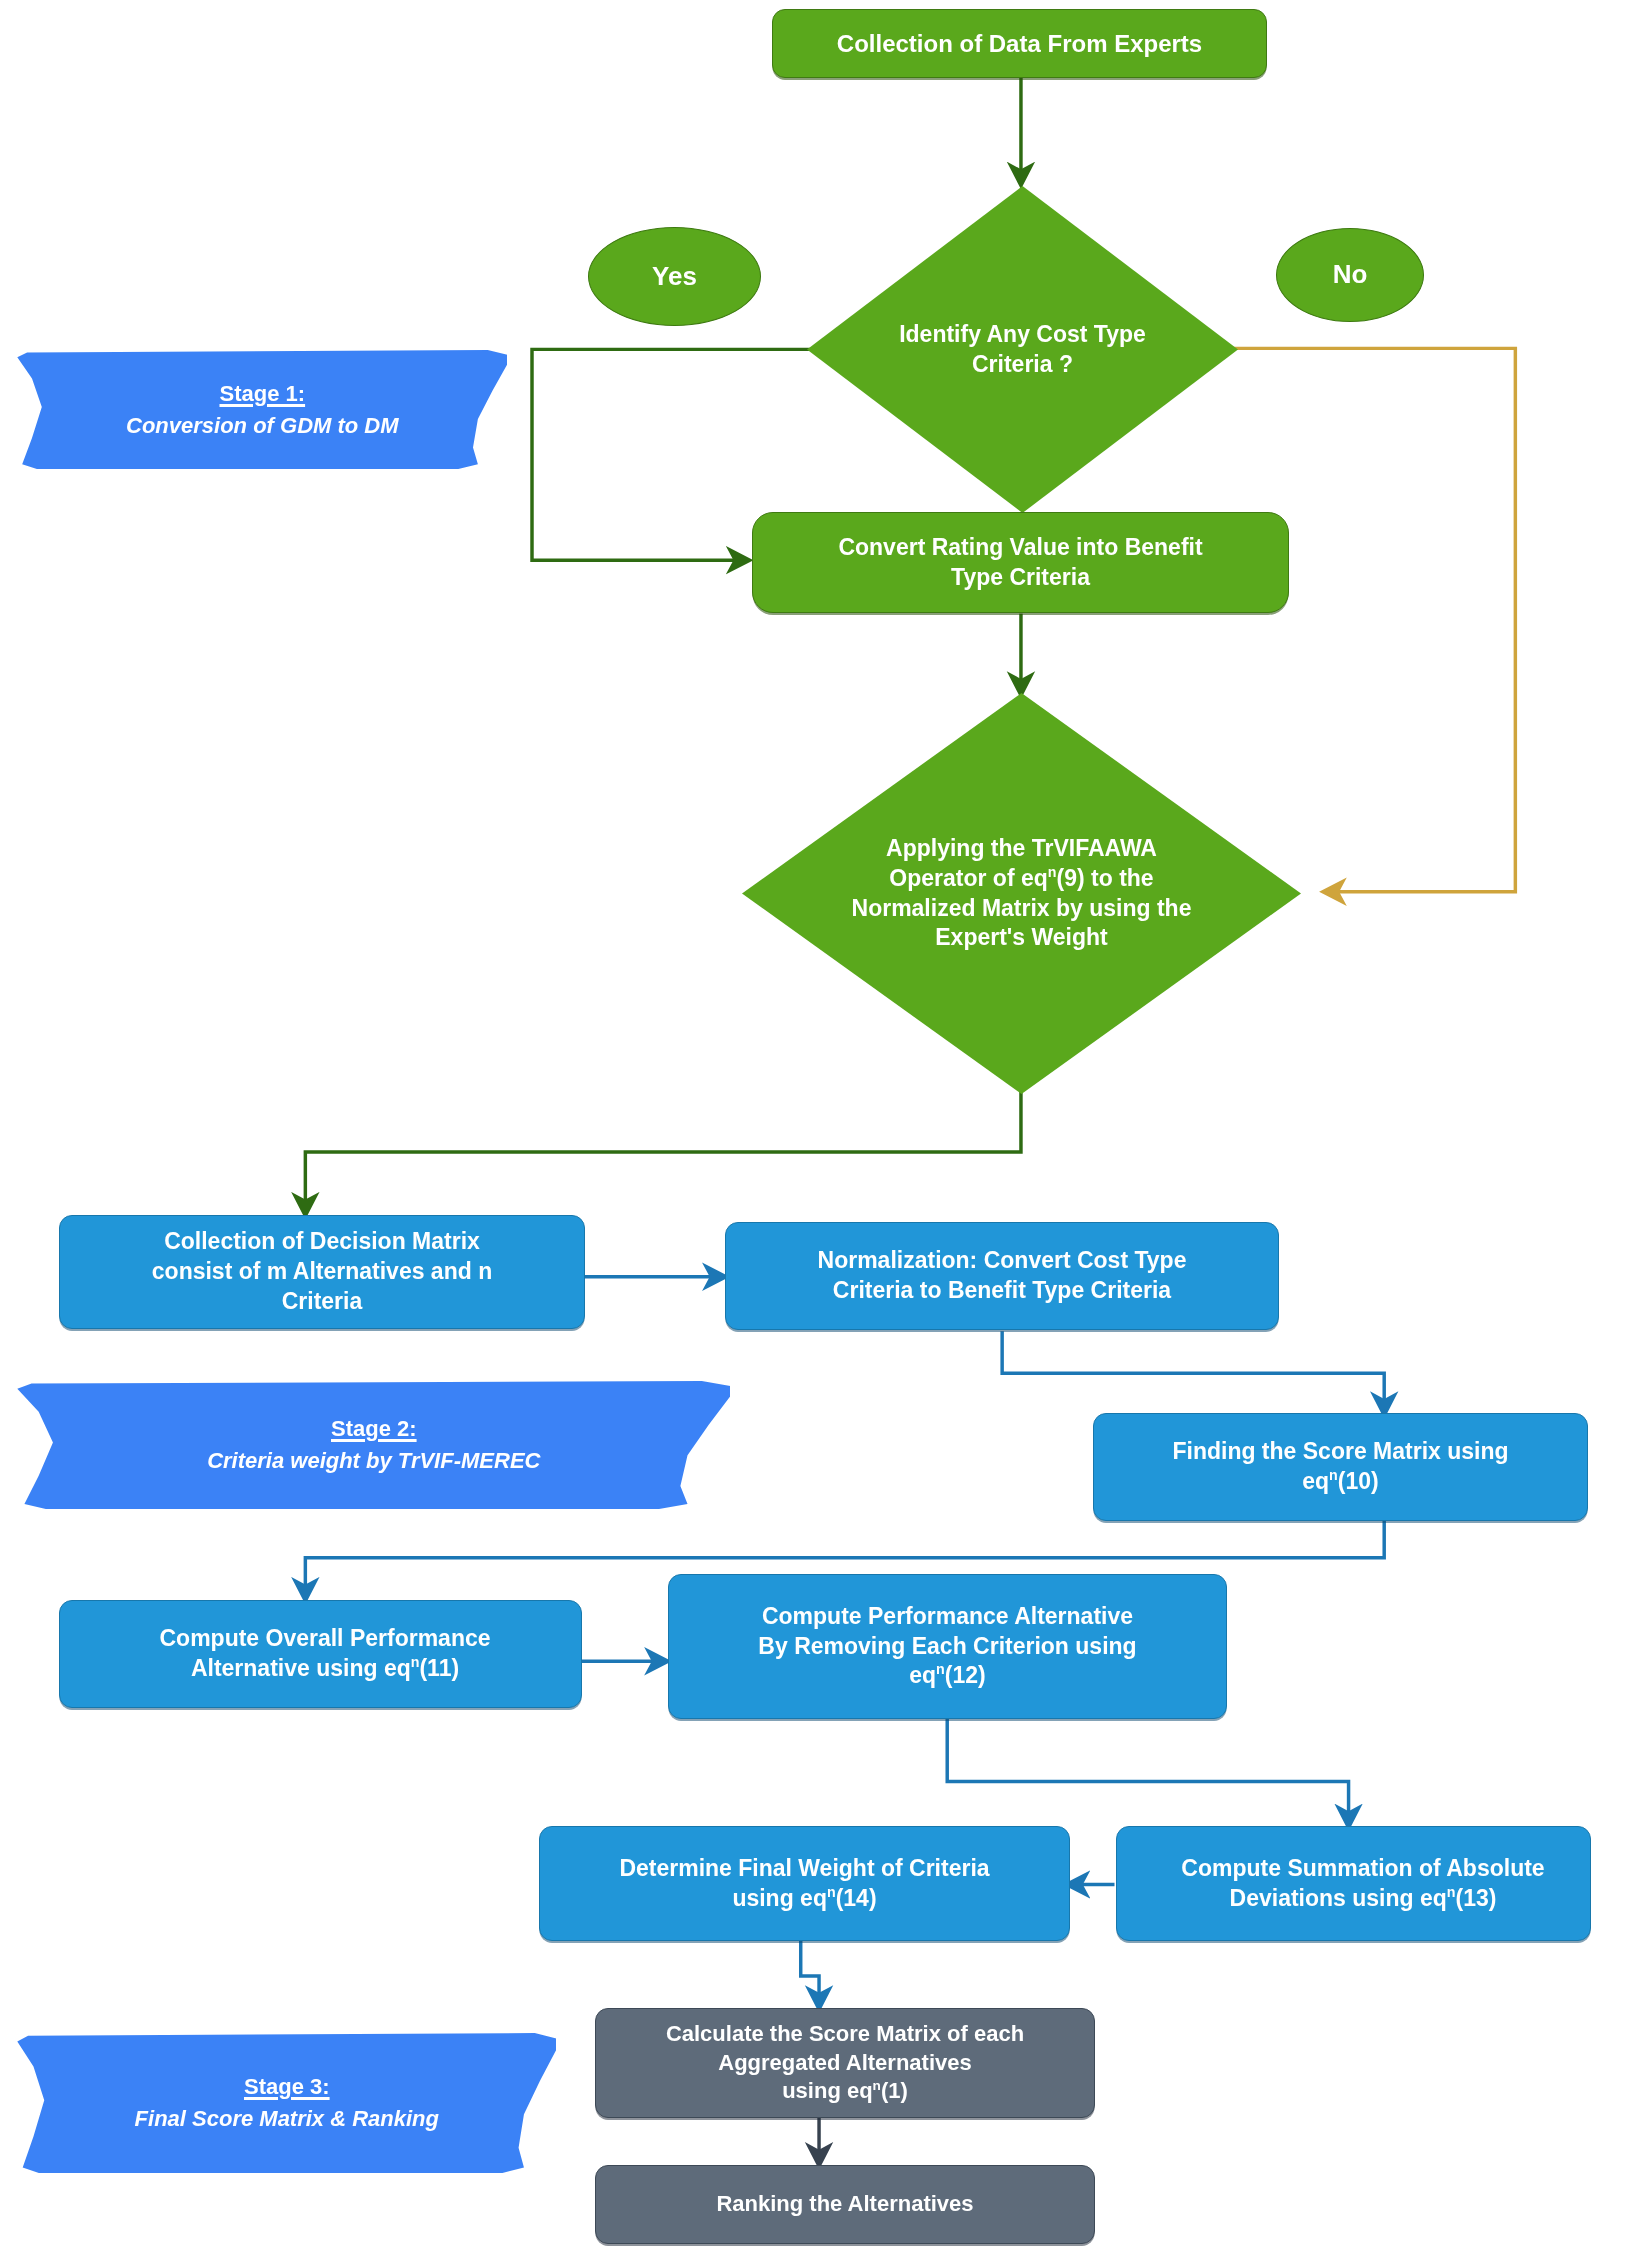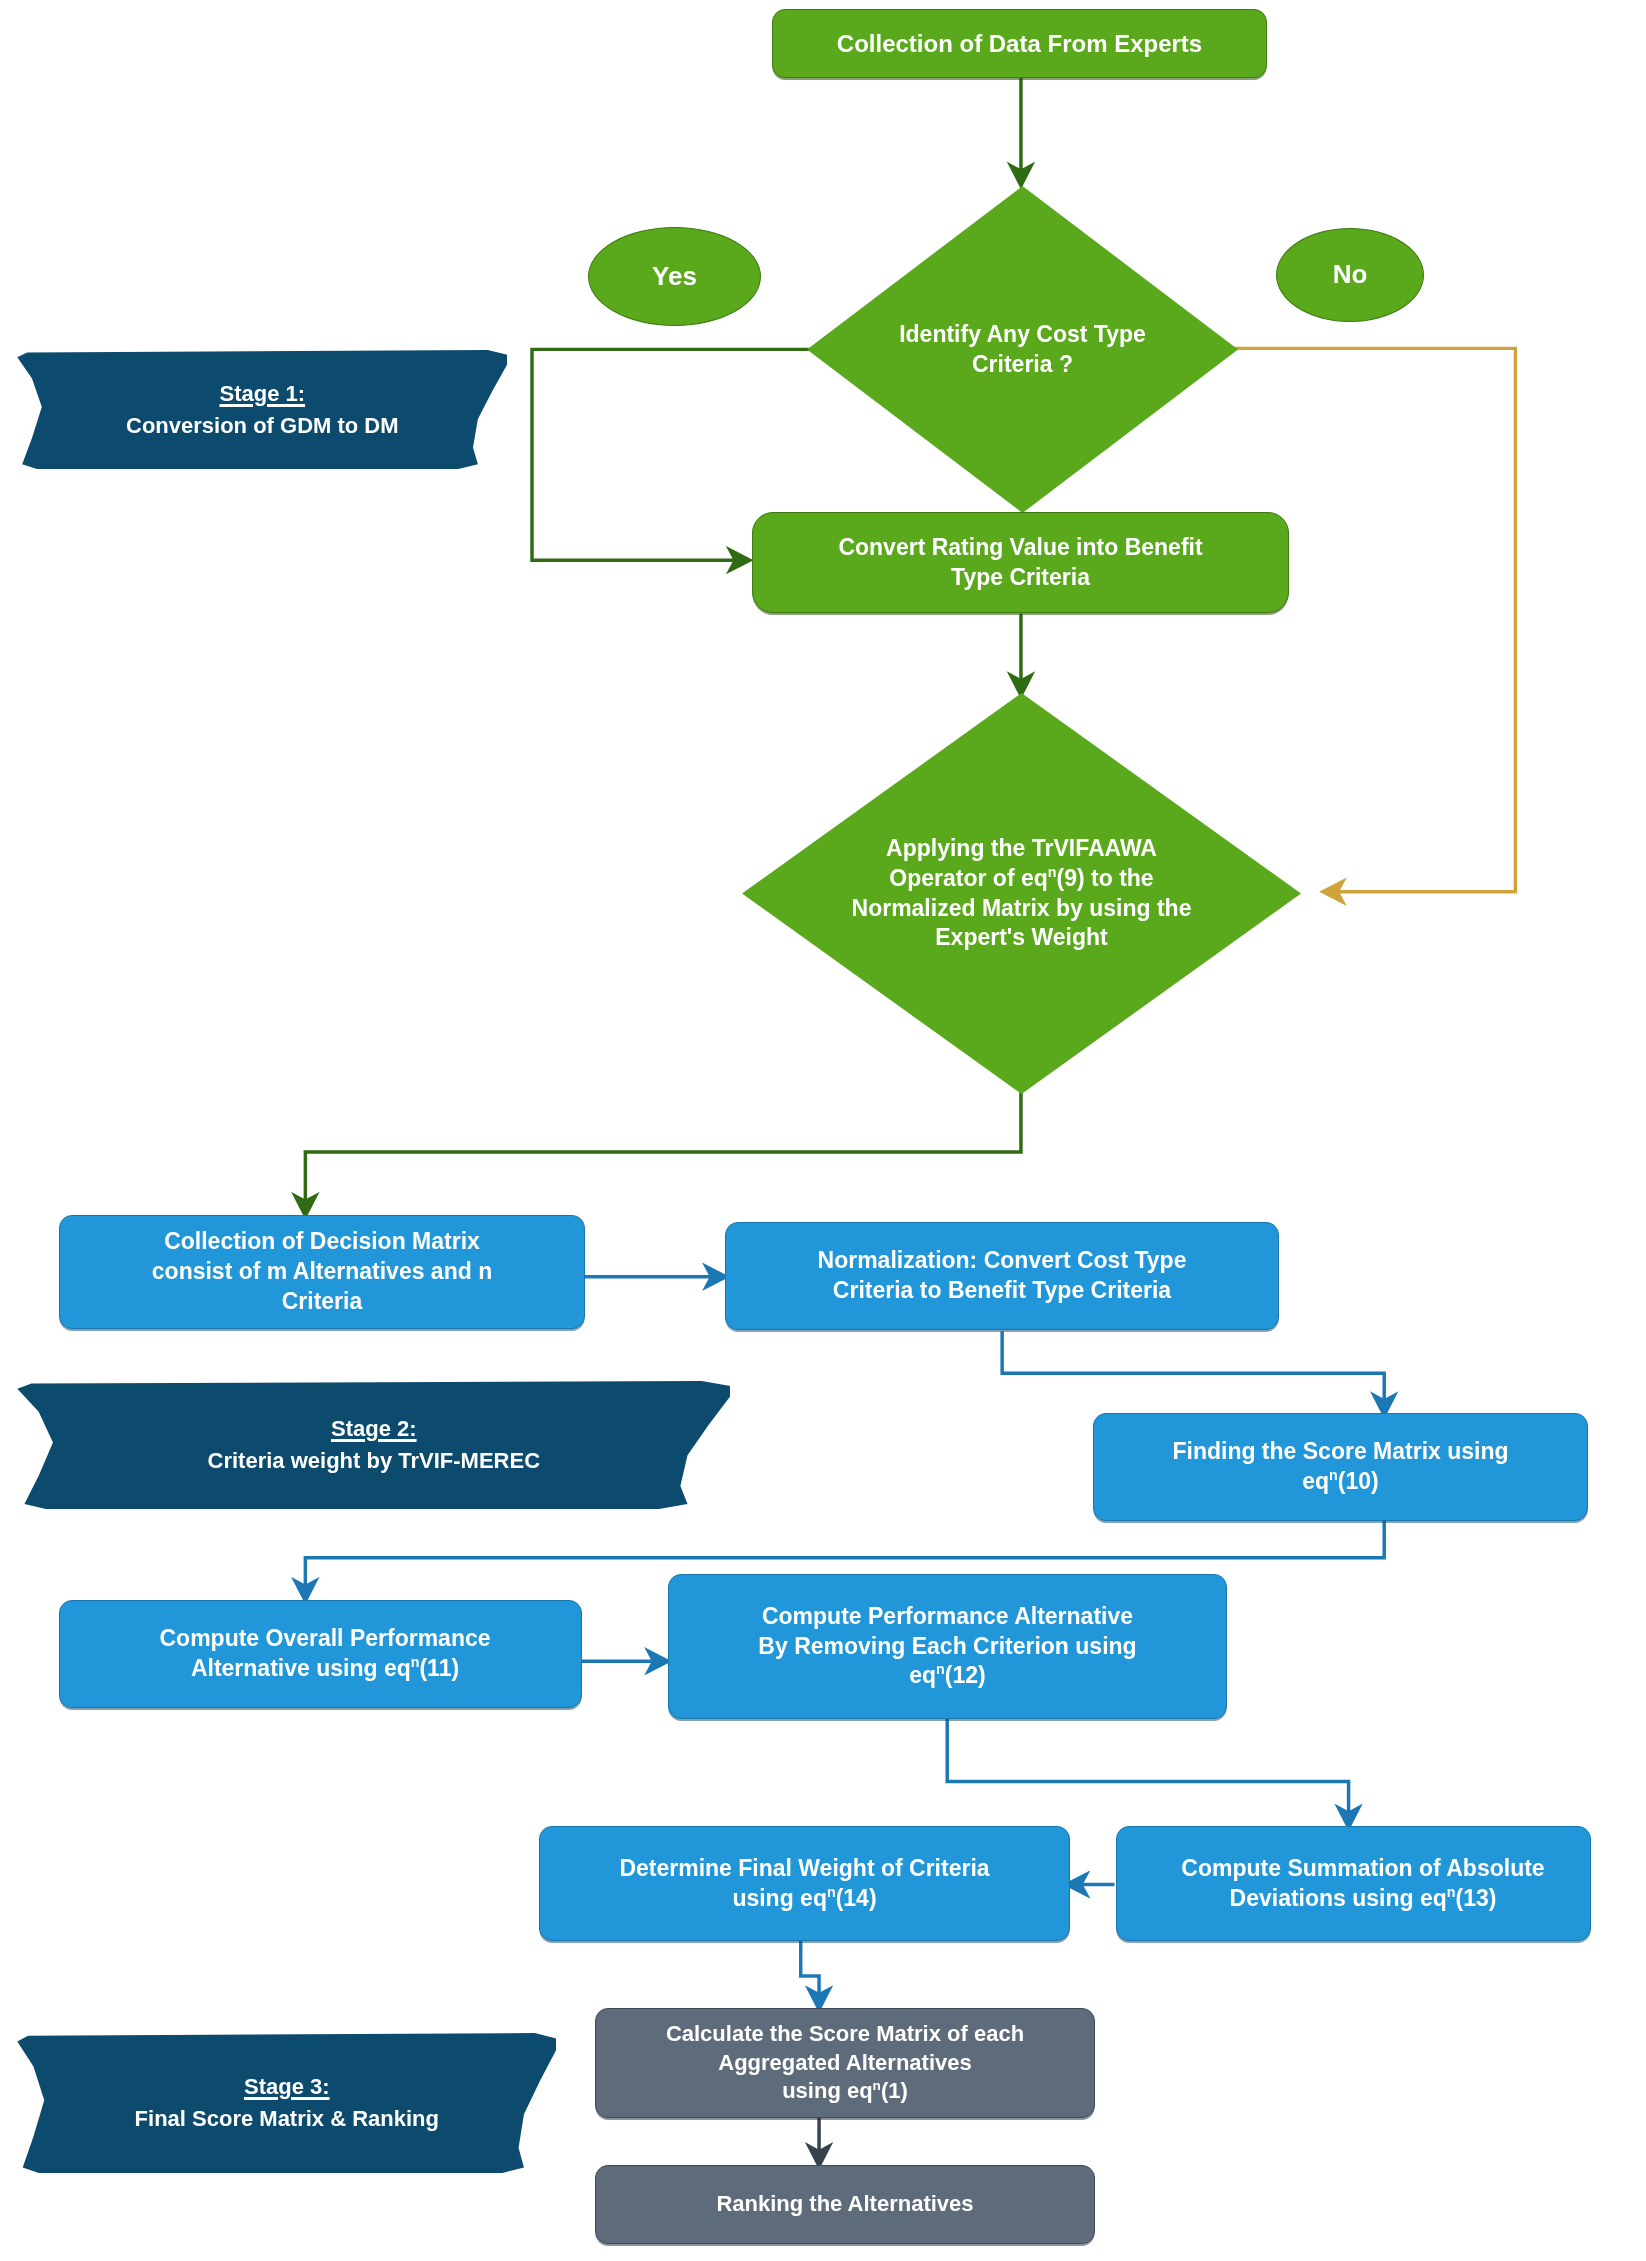--- a/index.html
+++ b/index.html
@@ -72,38 +72,38 @@
   .ribbon{
     position:absolute;
     display:flex;
     align-items:center;
     justify-content:center;
     text-align:center;
     color:#ffffff;
     font-weight:bold;
     line-height:1.35;
     z-index:6;
-    background:#0c4a6e;
+    background:#3b82f6;
     clip-path:polygon(
        0% 6%,   2% 2%,  96% 0%, 100% 4%,
       100% 12%, 97% 34%, 94% 58%, 93% 82%, 94% 96%,
        90% 100%, 4% 100%, 1% 96%,
        3% 74%,  5% 48%,  3% 24%
     );
     filter:drop-shadow(0 2px 0.5px rgba(140,15,5,.55));
   }
   .ribbon .rinner{width:76%;}
   .stage-title{
     display:block;
     text-decoration:underline;
     text-underline-offset:3px;
     text-decoration-thickness:2.5px;
     margin-bottom:2px;
   }
-  .stage-sub{display:block;}
+  .stage-sub{display:block;font-style:italic;}
   sup{font-size:.62em; vertical-align:super; line-height:0;}
 </style>
 </head>
 <body>
 
 <div id="canvas">
 
   <svg id="edges" viewBox="0 0 3326 4569" preserveAspectRatio="none">
     <defs>
       <marker id="ahGreen" markerWidth="9" markerHeight="9" refX="6.2" refY="4.5" orient="auto" markerUnits="strokeWidth">

